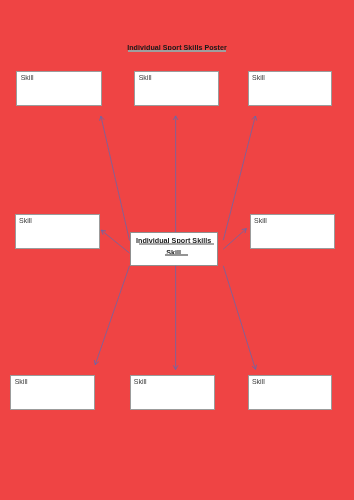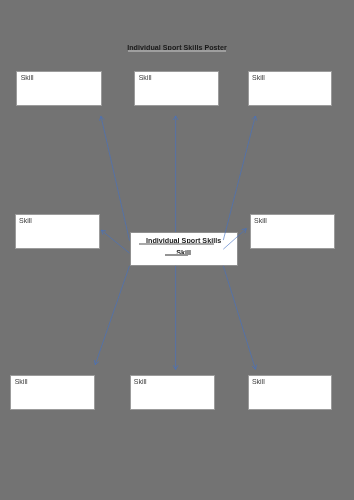--- a/index.html
+++ b/index.html
@@ -1,19 +1,19 @@
 <!DOCTYPE html>
 <html><head>
 <meta charset="utf-8">
 <title>Individual Sport Skills Poster</title>
 <style>
   html,body{margin:0;padding:0;}
   body{width:354px;height:500px;background:#ffffff;
        font-family:"Liberation Sans",sans-serif;overflow:hidden;}
-  #page{position:relative;width:354px;height:500px;background:#737373;transform:translateZ(0);text-decoration:underline;}
+  #page{position:relative;width:354px;height:500px;background:#ef4444;transform:translateZ(0);text-decoration:underline;}
   .title{position:absolute;left:0;top:44.3px;width:354px;text-align:center;
          font-size:7.1px;font-weight:bold;color:#1a1a1a;
          letter-spacing:0.05px;transform:translateZ(0);}
   .title-rule{position:absolute;left:127.8px;top:50px;width:98px;height:1.6px;
               background:#9f9f9f;}
   .box{position:absolute;border:1px solid #9b9b9b;background:#fff;box-sizing:border-box;}
   .box .lbl{position:absolute;left:3.3px;top:2.0px;font-size:7px;color:#3a3a3a;transform:translateZ(0);}
   .centerbox{position:absolute;border:1px solid #4d4d4d;background:#fff;box-sizing:border-box;
              display:flex;align-items:center;justify-content:center;}
   .centerbox .ctext{font-size:7.2px;font-weight:bold;color:#1c1c1c;text-align:center;
@@ -82,21 +82,21 @@
       <div class="box" style="left: 10.4px; top: 375.4px; width: 84.5px; height: 34.3px; border-color: rgb(155, 155, 155);">
         <span class="lbl">Skill</span>
       </div>
       <div class="box" style="left: 129.5px; top: 375.4px; width: 85.3px; height: 34.3px; border-color: rgb(155, 155, 155);">
         <span class="lbl">Skill</span>
       </div>
       <div class="box" style="left: 247.6px; top: 375.4px; width: 84.4px; height: 34.3px; border-color: rgb(155, 155, 155);">
         <span class="lbl">Skill</span>
       </div>
     </div>
-  <div class="centerbox" id="centerbox" style="left: 129.6px; top: 232px; width: 108px; height: 33.9px; border-color: rgb(143, 143, 143);">
+  <div class="centerbox" id="centerbox" style="left: 129.6px; top: 232px; width: 88px; height: 33.9px; border-color: rgb(143, 143, 143);">
     <div class="ctext">
       <span>Individual Sport Skills</span><br>
       <span>Skill</span>
     </div>
   </div>
   <div class="crule crule1"></div>
   <div class="crule crule2"></div>
 </div>
 
 </body></html>

